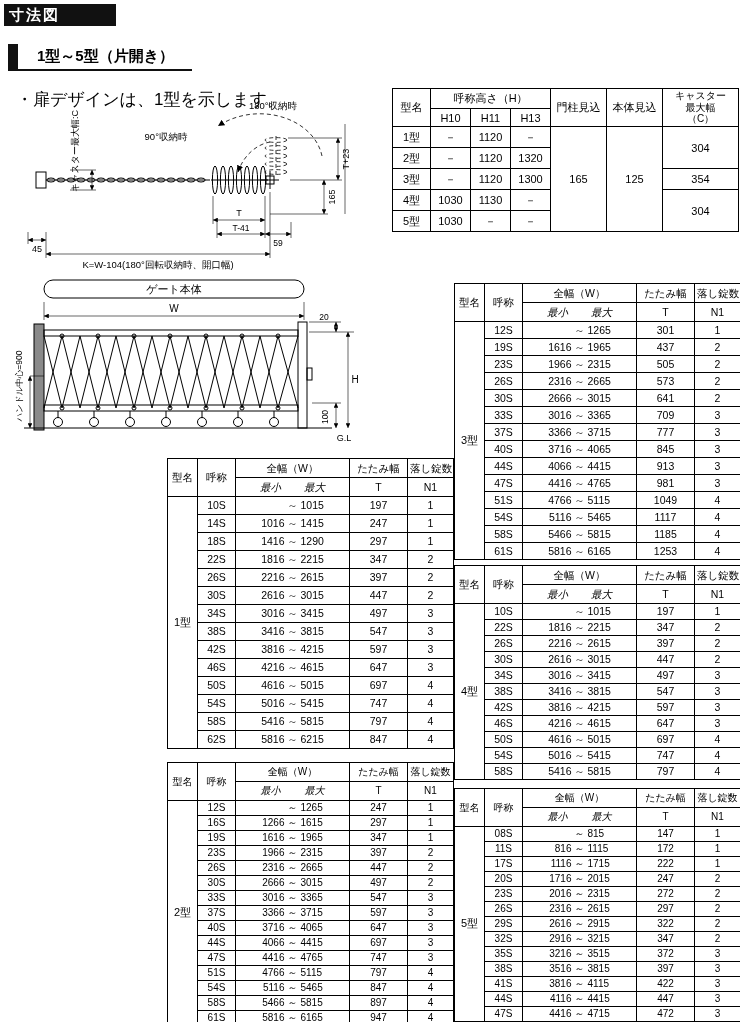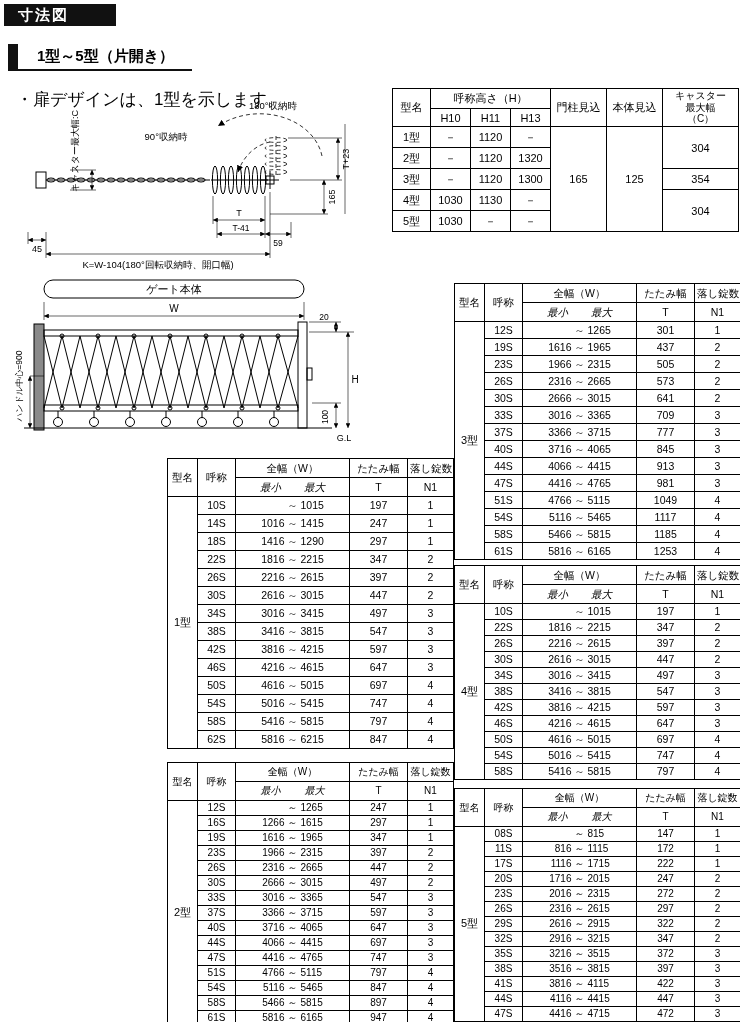--- a/index.html
+++ b/index.html
@@ -4,21 +4,21 @@
 <style>
   * { margin:0; padding:0; box-sizing:border-box; }
   html,body { background:#fff; }
   body { width:740px; height:1022px; position:relative; overflow:hidden;
          font-family:"Liberation Sans","DejaVu Sans",sans-serif; color:#000; }
   #page { position:absolute; inset:0; }
 
   
   .title-bar { position:absolute; left:4px; top:4px; width:112px; height:22px;
                background:#111; color:#fff; font-size:15px; font-weight:bold;
-               line-height:22px; padding-left:14px; letter-spacing:2px; }
+               line-height:22px; padding-left:5px; letter-spacing:2px; }
   .subtitle { position:absolute; left:8px; top:44px; display:inline-block;
               border-left:10px solid #111; border-bottom:2px solid #111;
               padding:3px 18px 3px 19px; font-size:15px; font-weight:bold; }
   .note { position:absolute; left:16px; top:88px; font-size:17px; }
 
   
   table { border-collapse:collapse; background:#fff; position:absolute; table-layout:fixed; }
   th,td { border:1px solid #000; text-align:center; vertical-align:middle;
           font-weight:normal; overflow:hidden; white-space:nowrap; }
 

